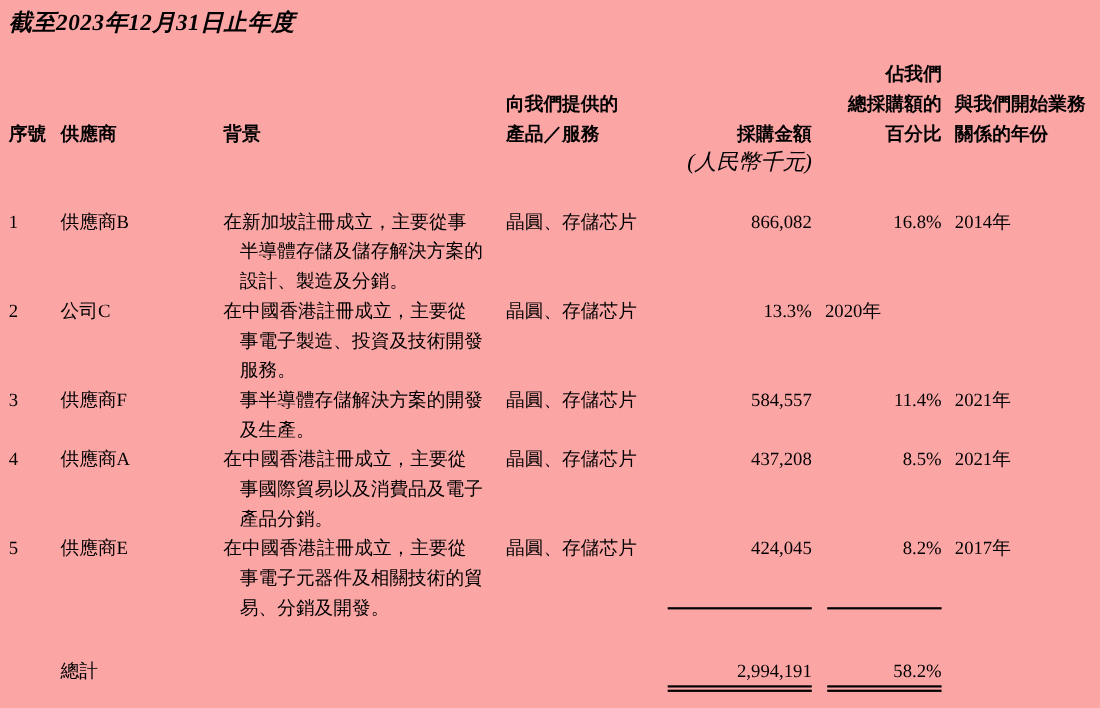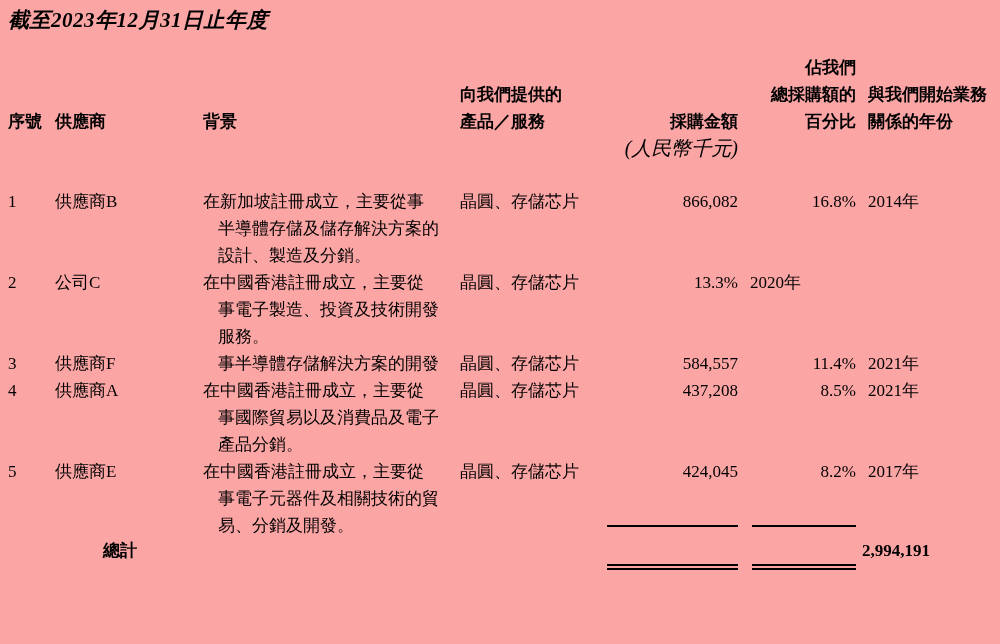--- a/index.html
+++ b/index.html
@@ -49,23 +49,22 @@
   .bg-line-cont { padding-left: 15px; }
 
   .rule-row { margin-top: -14px; height: 2px; }
   .rule {
     border-top: 2px solid #000;
     height: 0;
   }
   .rule-pct { margin-left: 14px; }
 
   .total-row {
-    margin-top: 10px;
-    font-weight: bold;
-    gap: 48px;
+    margin-top: 42px;
+    font-weight: normal;
   }
   .dbl-rule-row { height: 6px; }
   .dbl-rule {
     box-sizing: border-box;
     height: 6px;
     border-top: 2px solid #000;
     border-bottom: 2px solid #000;
   }
 </style>
 </head>
@@ -132,20 +131,21 @@
       <div class="c4">晶圓、存儲芯片</div>
       <div class="c6">13.3%</div>
       <div class="c7">2020年</div>
     </div>
 
     <div class="tr">
       <div class="c1">3</div>
       <div class="c2">供應商F</div>
       <div class="c3">
         <div class="bg-line-cont">事半導體存儲解決方案的開發</div>
+        <div class="bg-line-cont">及生產。</div>
       </div>
       <div class="c4">晶圓、存儲芯片</div>
       <div class="c5">584,557</div>
       <div class="c6">11.4%</div>
       <div class="c7">2021年</div>
     </div>
 
     <div class="tr">
       <div class="c1">4</div>
       <div class="c2">供應商A</div>

